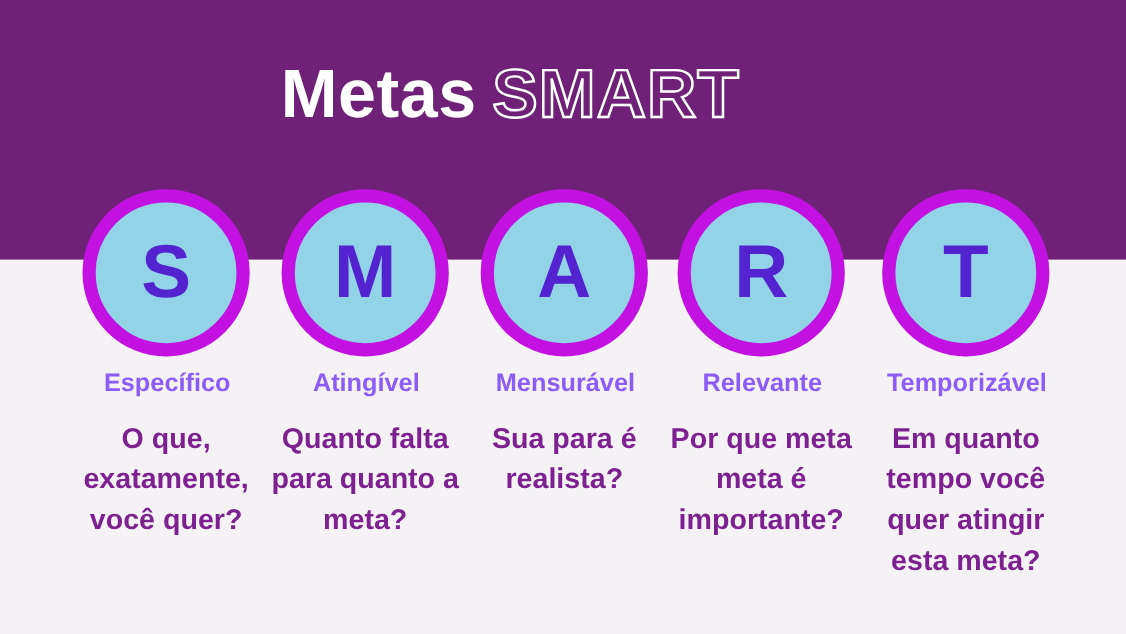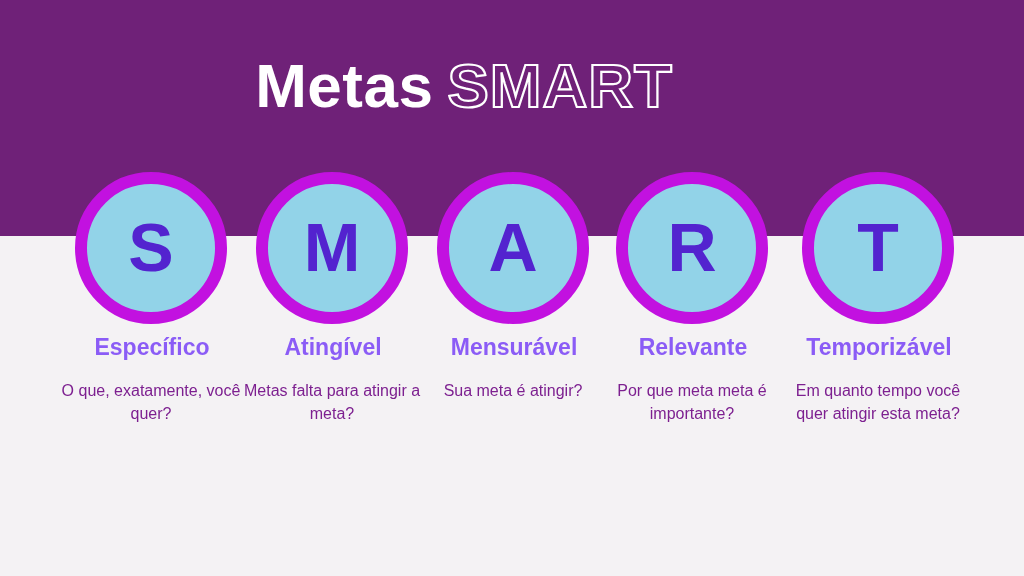--- a/index.html
+++ b/index.html
@@ -102,22 +102,22 @@
     white-space: nowrap;
   }
 
   .body-text {
     position: absolute;
     top: 380px;
     left: 50%;
     transform: translateX(-50%);
     width: 190px;
     color: #7d2090;
-    font-size: 16px;
-    font-weight: normal;
+    font-size: 26px;
+    font-weight: bold;
     line-height: 1.42;
   }
   .col-4 .body-text { width: 196px; }
 </style>
 </head>
 <body>
 
 <div class="band"></div>
 
 <div class="title">
@@ -132,29 +132,29 @@
     </div>
     <div class="heading">Específico</div>
     <div class="body-text">O que, exatamente, você quer?</div>
   </div>
 
   <div class="col col-1">
     <div class="circle">
       <span class="circle-letter">M</span>
     </div>
     <div class="heading">Atingível</div>
-    <div class="body-text">Metas falta para atingir a meta?</div>
+    <div class="body-text">Quanto falta para quanto a meta?</div>
   </div>
 
   <div class="col col-2">
     <div class="circle">
       <span class="circle-letter">A</span>
     </div>
     <div class="heading">Mensurável</div>
-    <div class="body-text">Sua meta é atingir?</div>
+    <div class="body-text">Sua para é realista?</div>
   </div>
 
   <div class="col col-3">
     <div class="circle">
       <span class="circle-letter">R</span>
     </div>
     <div class="heading">Relevante</div>
     <div class="body-text">Por que meta meta é importante?</div>
   </div>
 

